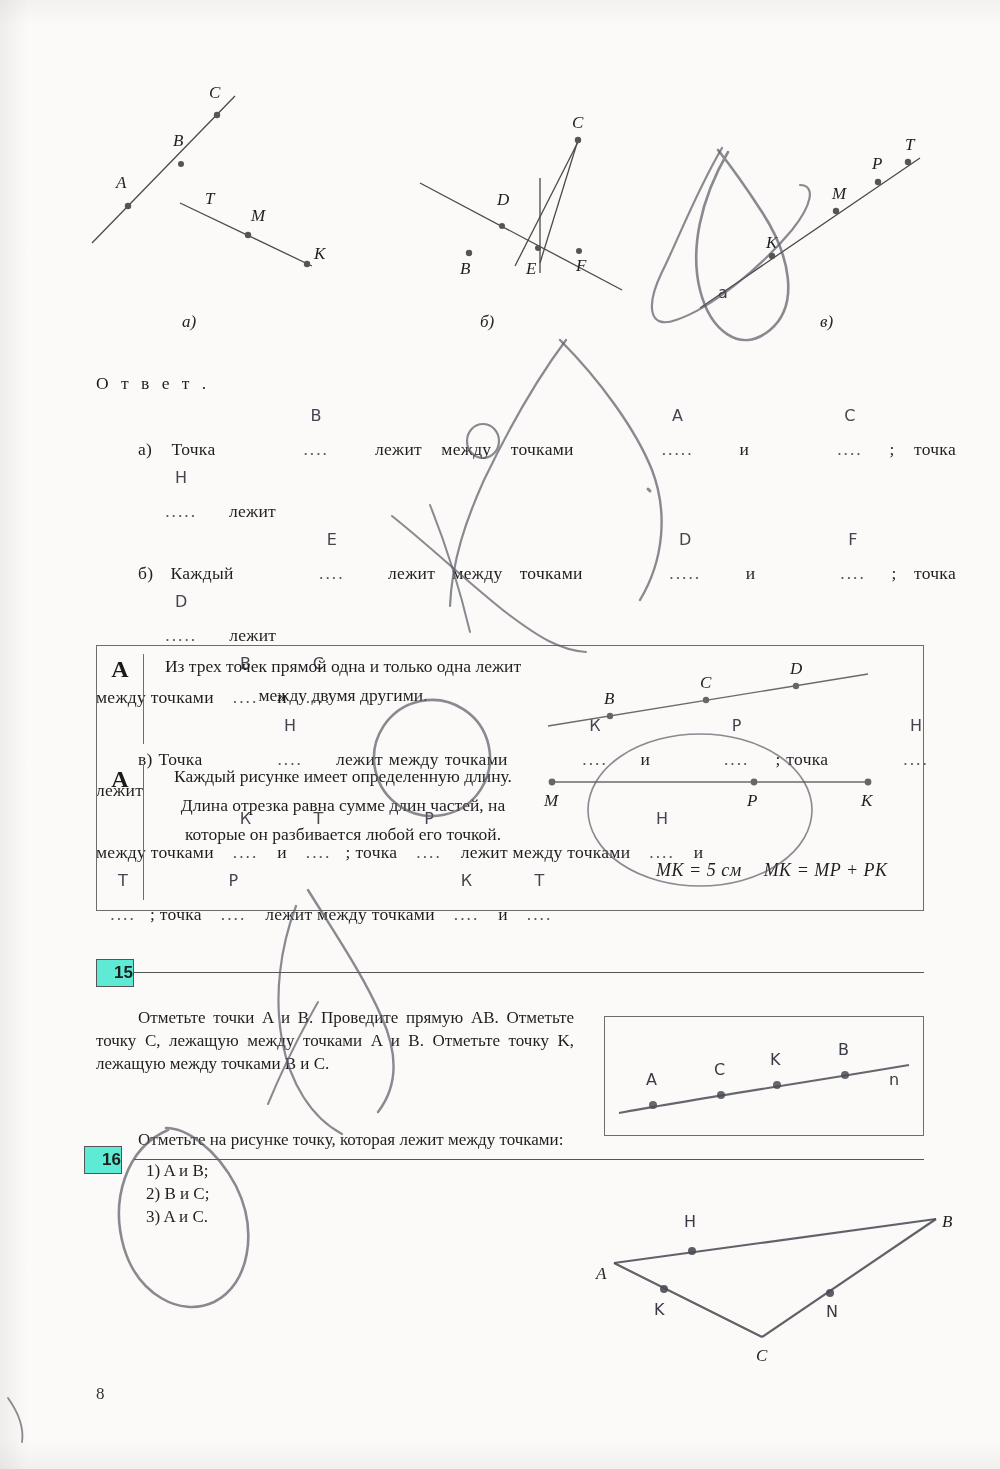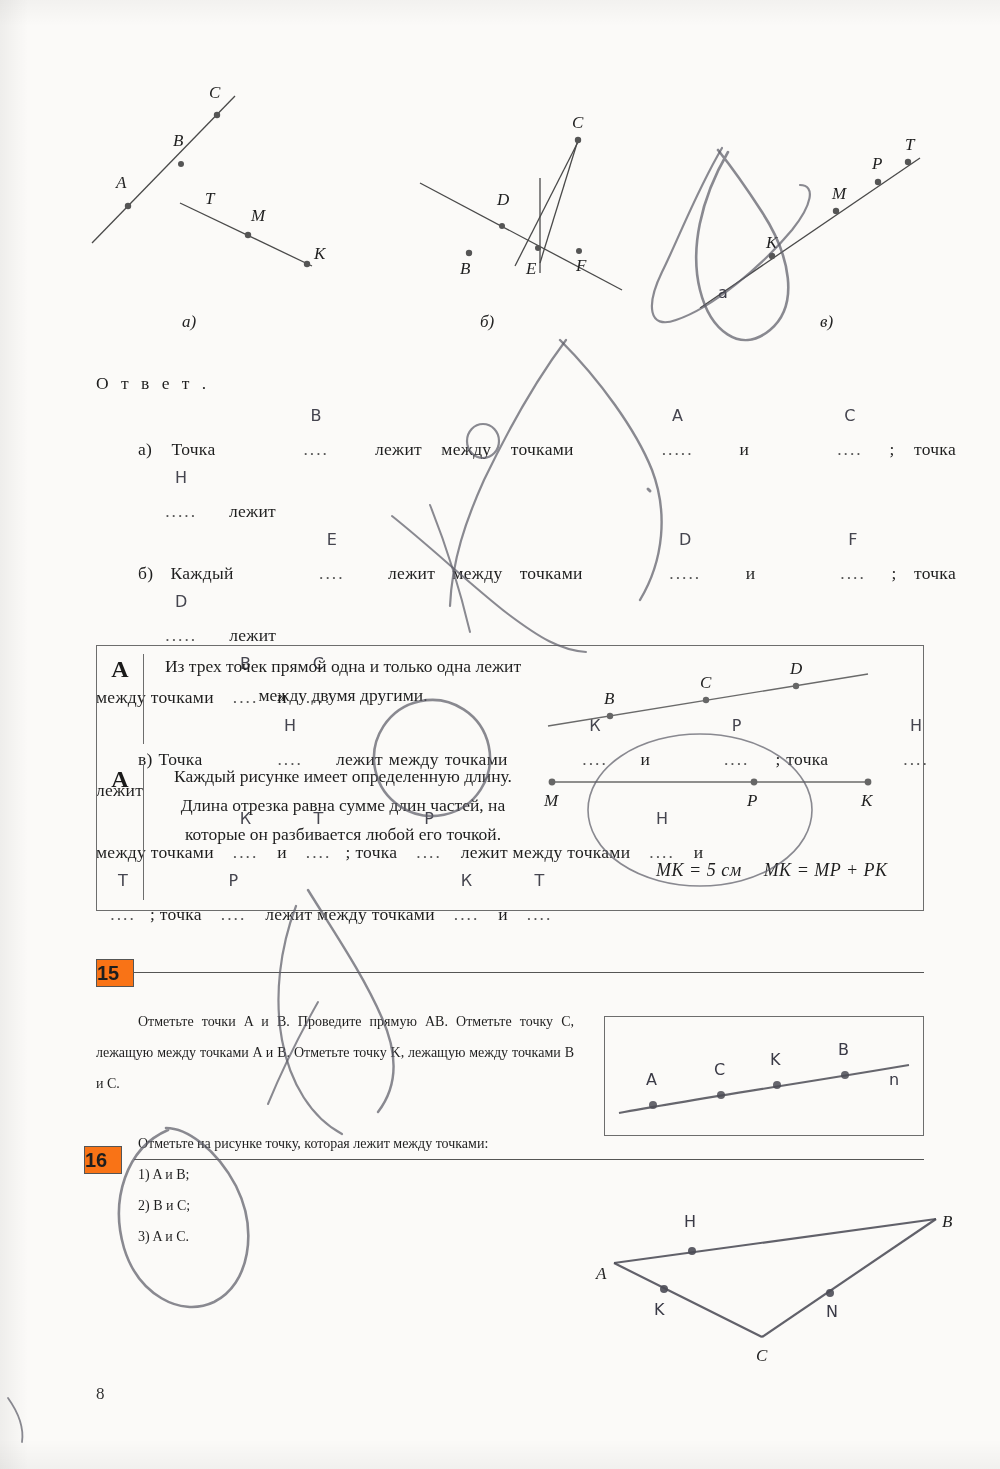--- a/index.html
+++ b/index.html
@@ -156,47 +156,47 @@
   }
   .mk-line .gap { display:inline-block; width: 22px; }
 
   
   .task-num {
     position: absolute;
     width: 38px;
     height: 28px;
     border: 1.4px solid #555;
     box-sizing: border-box;
-    text-align: left;
+    text-align: right;
     font-family: "Liberation Sans", sans-serif;
     font-weight: bold;
-    font-size: 20px;
+    font-size: 17px;
     line-height: 26px;
-    background: #f97316;
+    background: #5eead4;
   }
   .task-rule {
     position: absolute;
     height: 0;
     border-top: 1.4px solid #555;
   }
   #task15-num { left: 96px; top: 959px; }
   #task15-rule { left: 134px; top: 972px; width: 790px; }
   #task16-num { left: 84px; top: 1146px; }
   #task16-rule { left: 134px; top: 1159px; width: 790px; }
 
   .task-text {
     position: absolute;
-    font-size: 14px;
-    line-height: 31px;
+    font-size: 17px;
+    line-height: 23px;
     text-align: justify;
   }
   #task15-text { left: 96px; top: 1006px; width: 478px; text-indent: 42px; }
   #task16-text { left: 96px; top: 1128px; width: 478px; }
   #task16-text .lead { text-indent: 42px; margin: 0; }
-  #task16-text ol { margin: 0; padding: 0; list-style: none; }
+  #task16-text ol { margin: 8px; padding: 0; list-style: none; }
   #task16-text ol li { text-indent: 42px; }
 
   .answer-frame {
     position: absolute;
     border: 1.4px solid #6d6d6d;
     box-sizing: border-box;
   }
   #frame15 { left: 604px; top: 1016px; width: 320px; height: 120px; }
 
   #fig16 { position: absolute; left: 586px; top: 1185px; }

